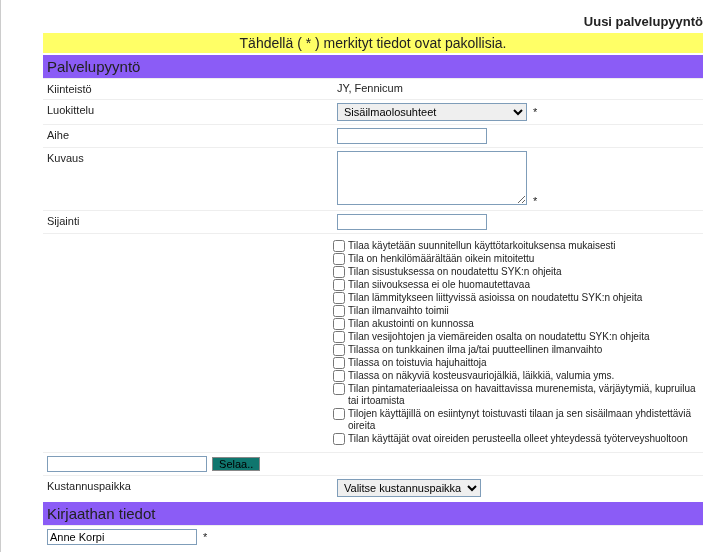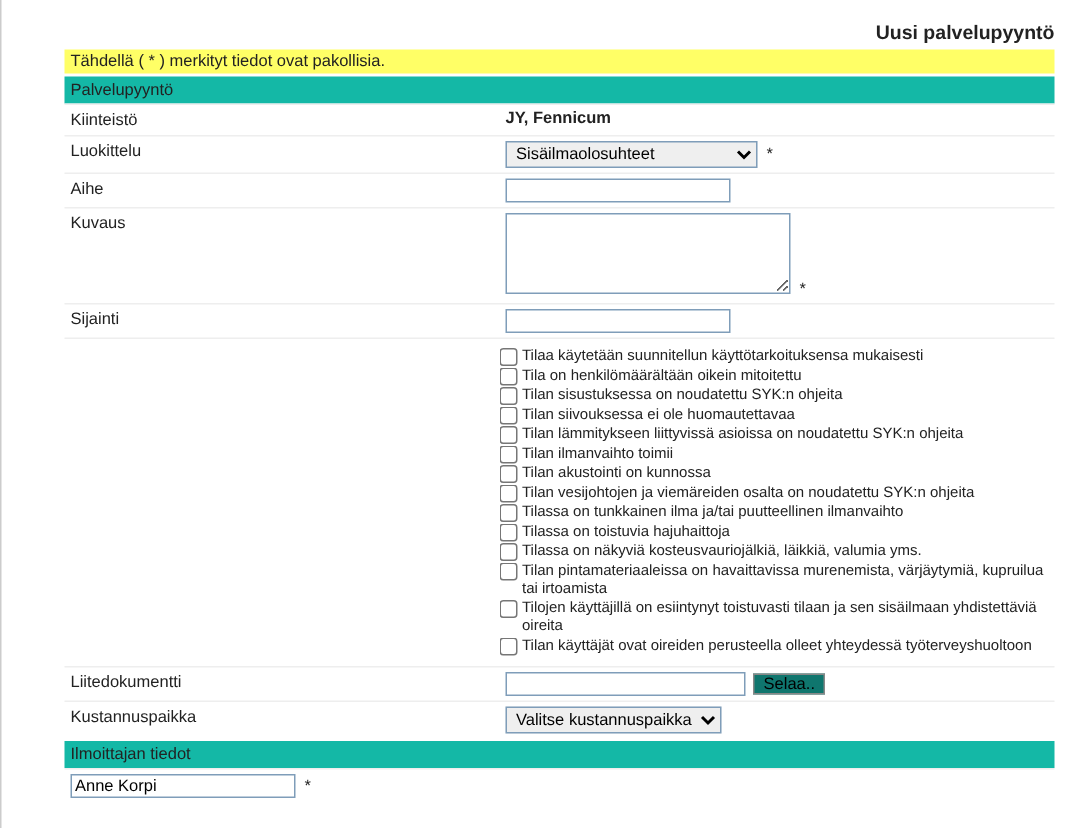--- a/index.html
+++ b/index.html
@@ -1,27 +1,27 @@
 <!DOCTYPE html>
 <html><head>
   <meta charset="utf-8">
   <style>
     * { box-sizing: border-box; }
     body { margin: 0; padding: 0; font-family: Arial, sans-serif; font-size: 11px; color: #222; background: #fff; }
     .page { width: 715px; margin: 0; padding: 8px 12px 20px 42px; border-left: 1px solid #ccc; }
     .title { font-size: 13px; font-weight: bold; margin: 6px 0 4px; text-align: right; }
-    .hint { background: #ffff66; padding: 2px 4px; font-size: 11px; }
-    .section-hdr { background: #14b8a6; padding: 3px 4px; font-size: 11px; margin-top: 2px; }
+    .hint { background: #ffff66; padding: 2px 4px; font-size: 14px; text-align: center; }
+    .section-hdr { background: #8b5cf6; padding: 3px 4px; font-size: 15px; margin-top: 2px; }
     .row { display: flex; align-items: flex-start; border-top: 1px solid #eee; min-height: 20px; padding: 2px 0; }
     .label { width: 290px; padding: 2px 4px; font-size: 11px; }
     .sublabel { font-size: 9px; color: #666; display: block; line-height: 1.1; margin-top: 1px; }
     .value { flex: 1; padding: 1px 4px; font-size: 11px; }
-    .value-text { font-weight: bold; font-size: 11px; }
+    .value-text { font-weight: normal; font-size: 11px; }
     select, input[type=text], textarea { font-family: Arial, sans-serif; font-size: 11px; border: 1px solid #7f9db9; padding: 1px 2px; }
-    .txt-md { width: 168px; }
+    .txt-md { width: 190px; }
     .txt-lg { width: 150px; }
     textarea { width: 190px; height: 54px; resize: both; }
     .star { margin-left: 3px; }
     .chk-list { padding: 4px 0; }
     .chk-item { display: flex; align-items: flex-start; gap: 3px; padding: 0 0 1px; line-height: 1.2; }
     .chk-item input { margin: 0; width: 12px; height: 12px; }
     .chk-item span { font-size: 10px; }
     .file-row input[type=text] { width: 160px; }
     .file-row button { font-size: 11px; border: 1px solid #888; background: #0f766e; padding: 0 6px; margin-left: 2px; }
   </style>
@@ -122,37 +122,36 @@
           <span>Tilojen käyttäjillä on esiintynyt toistuvasti tilaan ja sen sisäilmaan yhdistettäviä oireita</span>
         </div>
         <div class="chk-item">
           <input type="checkbox" style="">
           <span>Tilan käyttäjät ovat oireiden perusteella olleet yhteydessä työterveyshuoltoon</span>
         </div>
       </div>
   </div>
 
   <div class="row file-row">
-    <div class="label">Liitedokumentti</div>
     <div class="value">
       <input type="text" style="">
       <button>Selaa..</button>
     </div>
   </div>
 
   <div class="row">
     <div class="label">Kustannuspaikka</div>
     <div class="value">
       <select>
         <option>Valitse kustannuspaikka</option>
       </select>
     </div>
   </div>
 
-  <div class="section-hdr">Ilmoittajan tiedot</div>
+  <div class="section-hdr">Kirjaathan tiedot</div>
 
   <div class="row">
     <div class="value">
       <input type="text" class="txt-lg" value="Anne Korpi" style="">
       <span class="star">*</span>
     </div>
   </div>
 
 </div>
 

